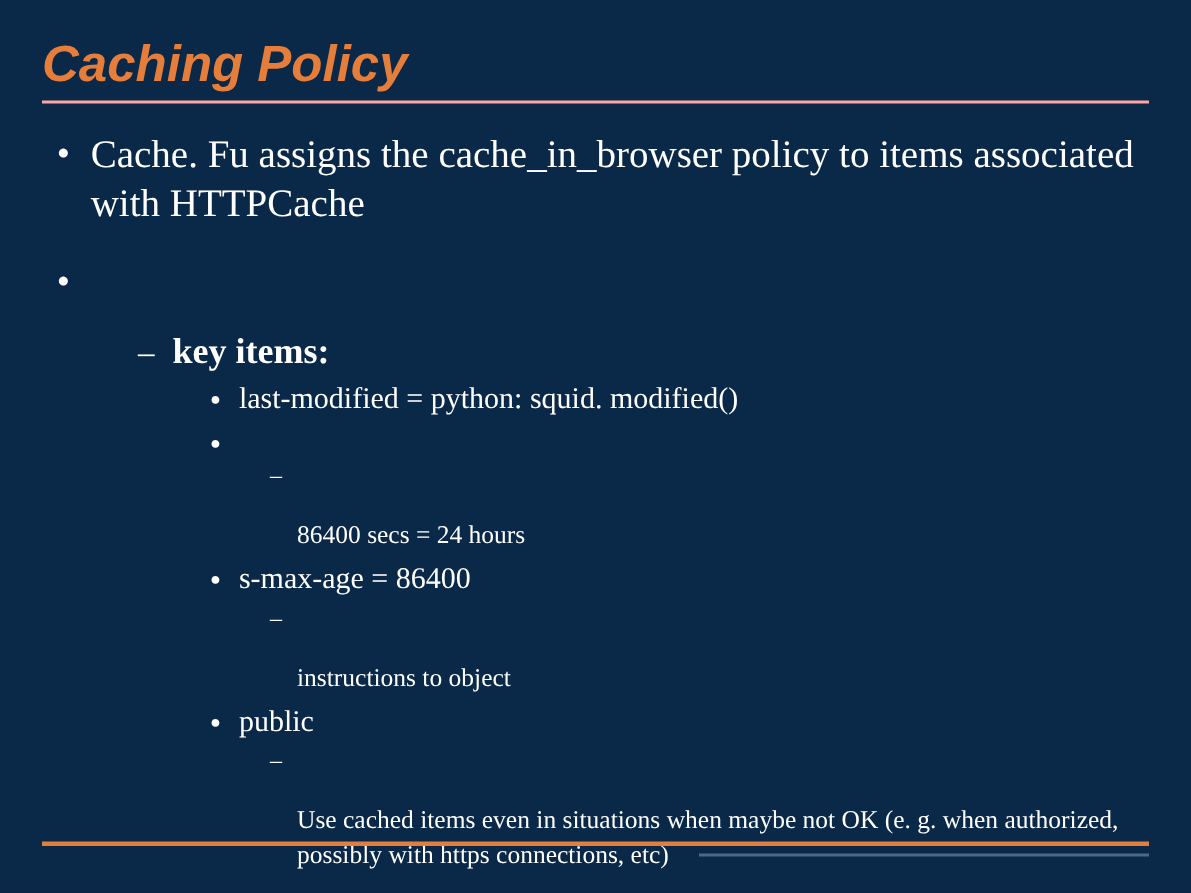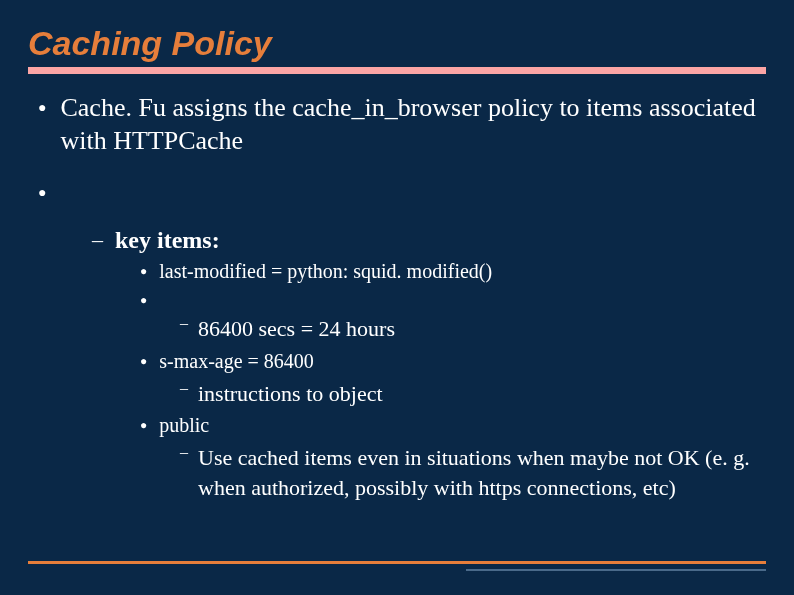--- a/index.html
+++ b/index.html
@@ -13,21 +13,21 @@
   }
   .slide {
     padding: 24px 28px 0 28px;
   }
   .title {
     color: #e67e3b;
     font-family: Arial, Helvetica, sans-serif;
     font-weight: bold;
     font-style: italic;
     font-size: 34px;
-    border-bottom: 7px solid #fca5a5;
+    border-bottom: 2px solid #fca5a5;
     padding-bottom: 4px;
     margin-bottom: 18px;
   }
   .bullets {
     list-style: none;
   }
   .l1 {
     display: flex;
     align-items: flex-start;
     margin-bottom: 20px;
@@ -75,22 +75,23 @@
     display: flex;
     align-items: flex-start;
     margin-top: 6px;
     padding-left: 152px;
   }
   .l4 .dash {
     font-size: 16px;
     margin-right: 10px;
   }
   .l4 .txt {
-    font-size: 22px;
+    font-size: 17px;
     line-height: 1.35;
+    margin-top: 37px;
   }
   .footer-lines {
     position: absolute;
     bottom: 24px;
     left: 0;
     right: 0;
     height: 10px;
   }
   .line-top {
     position: absolute;

